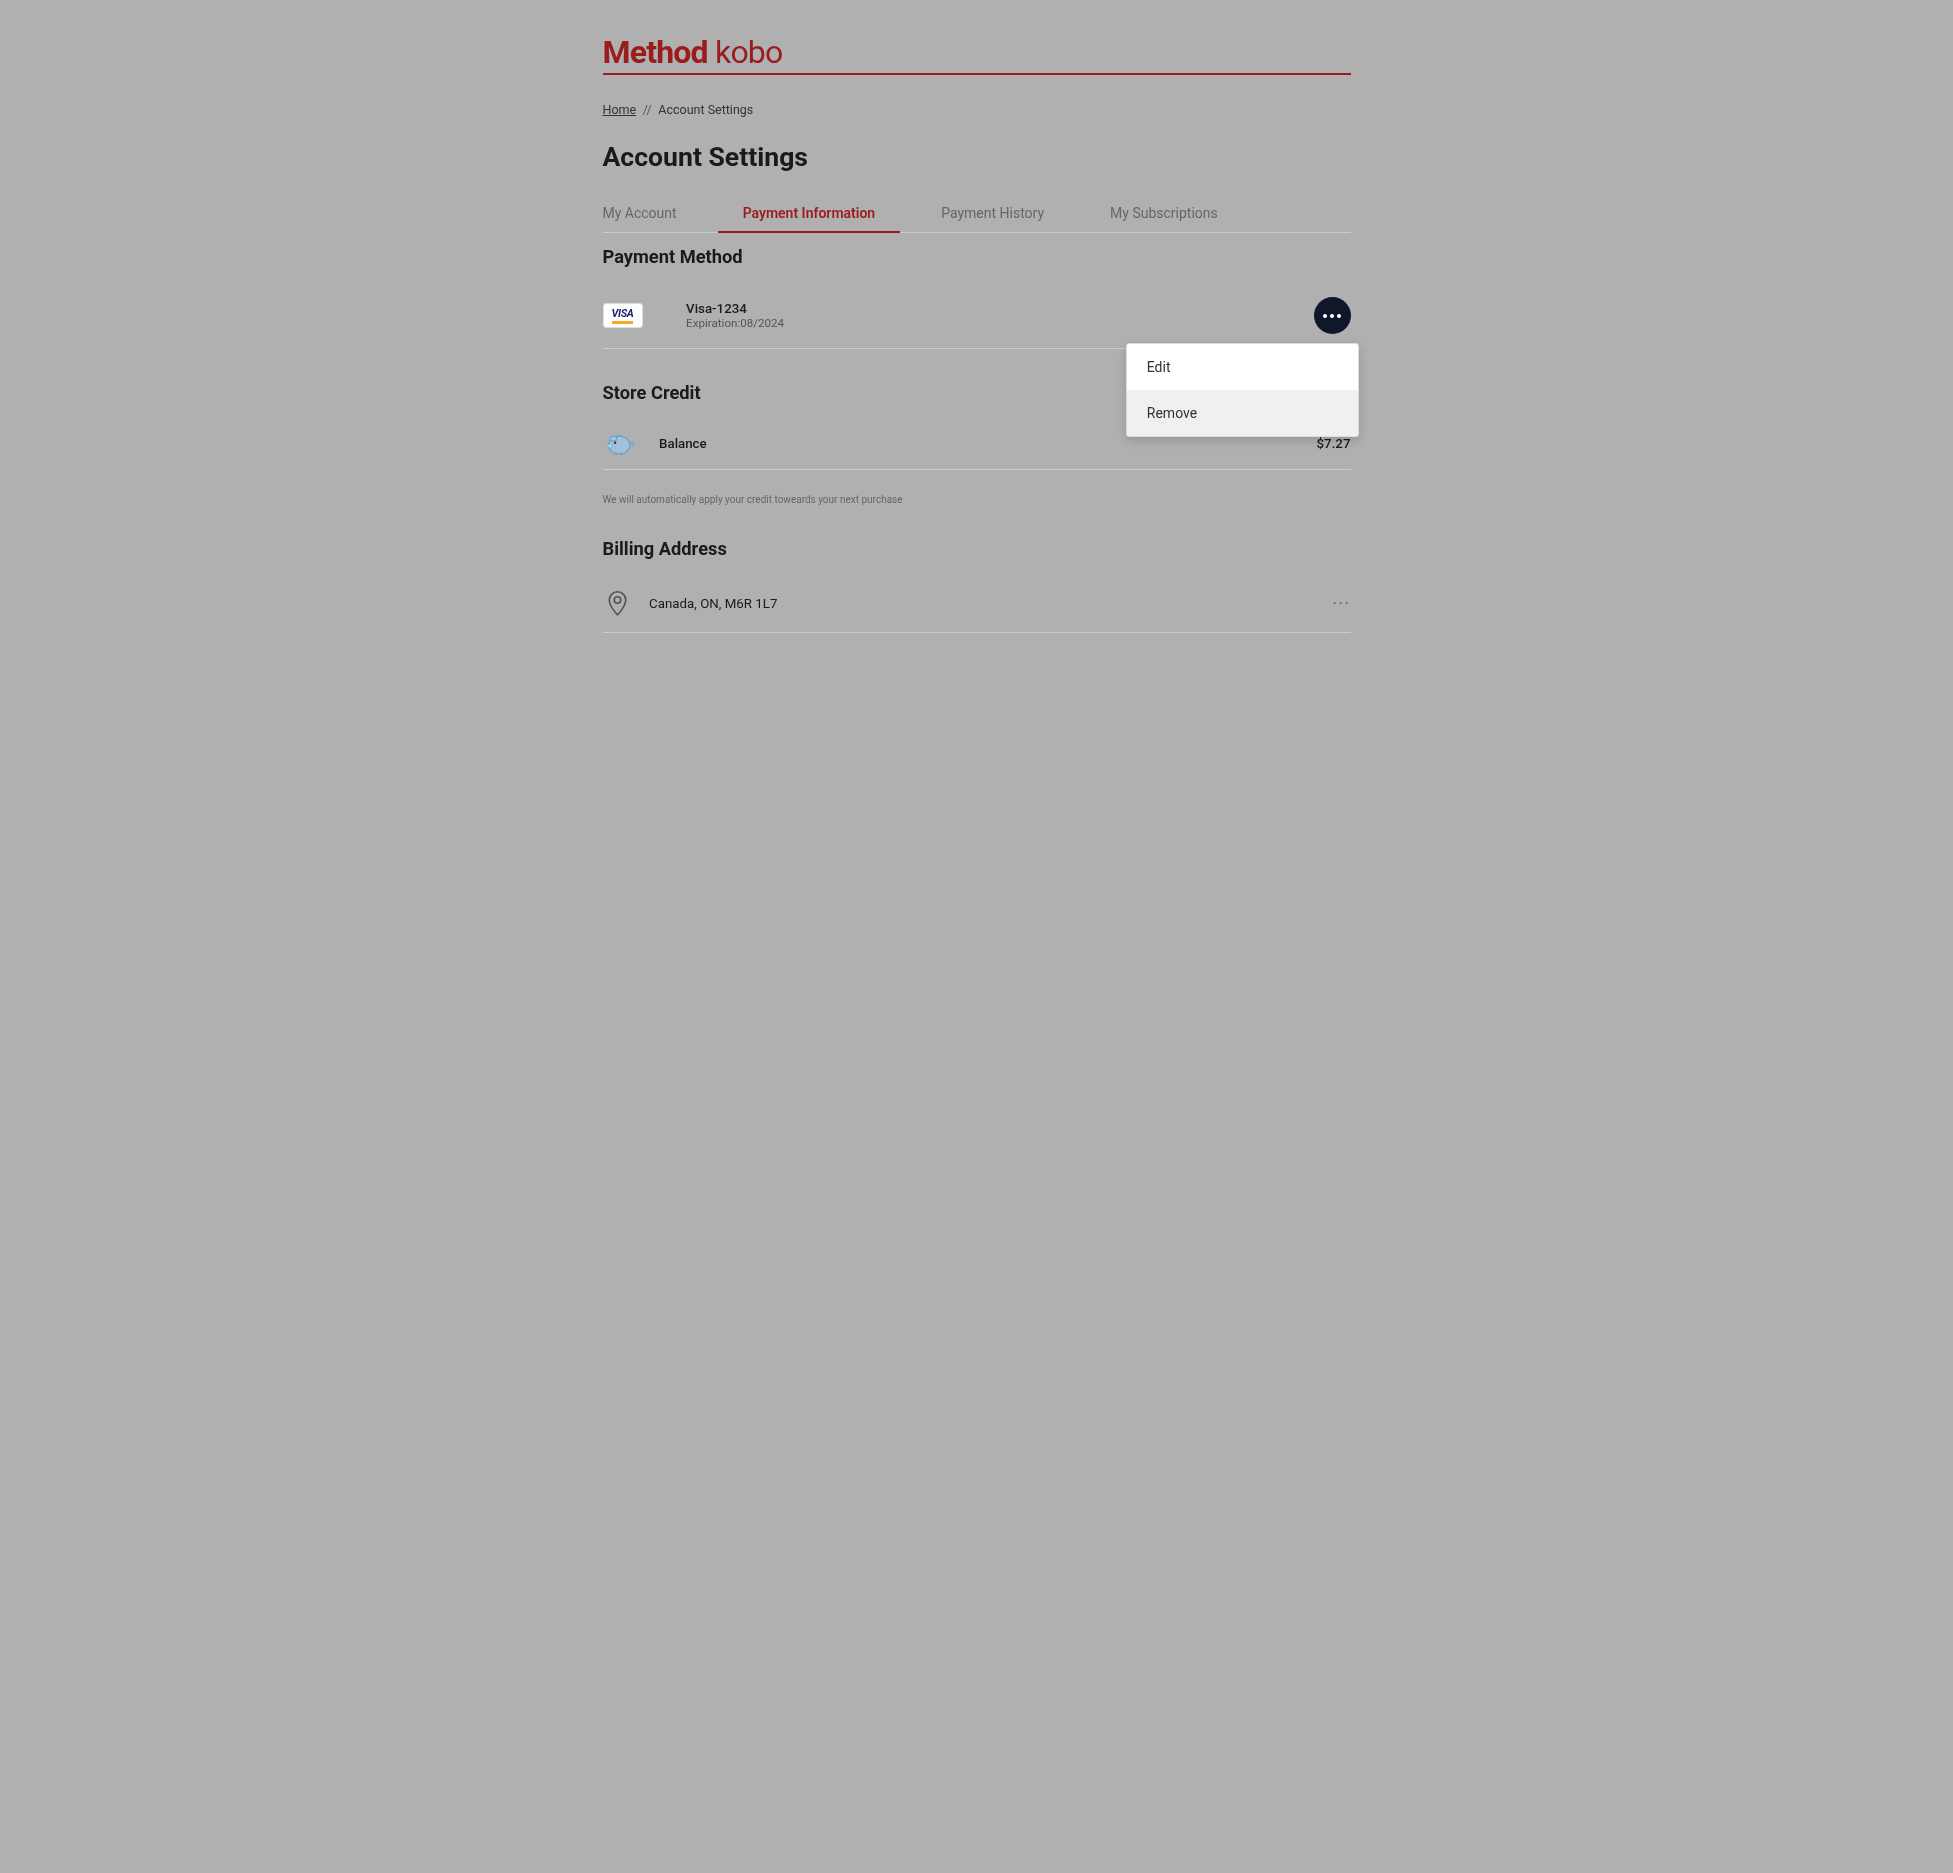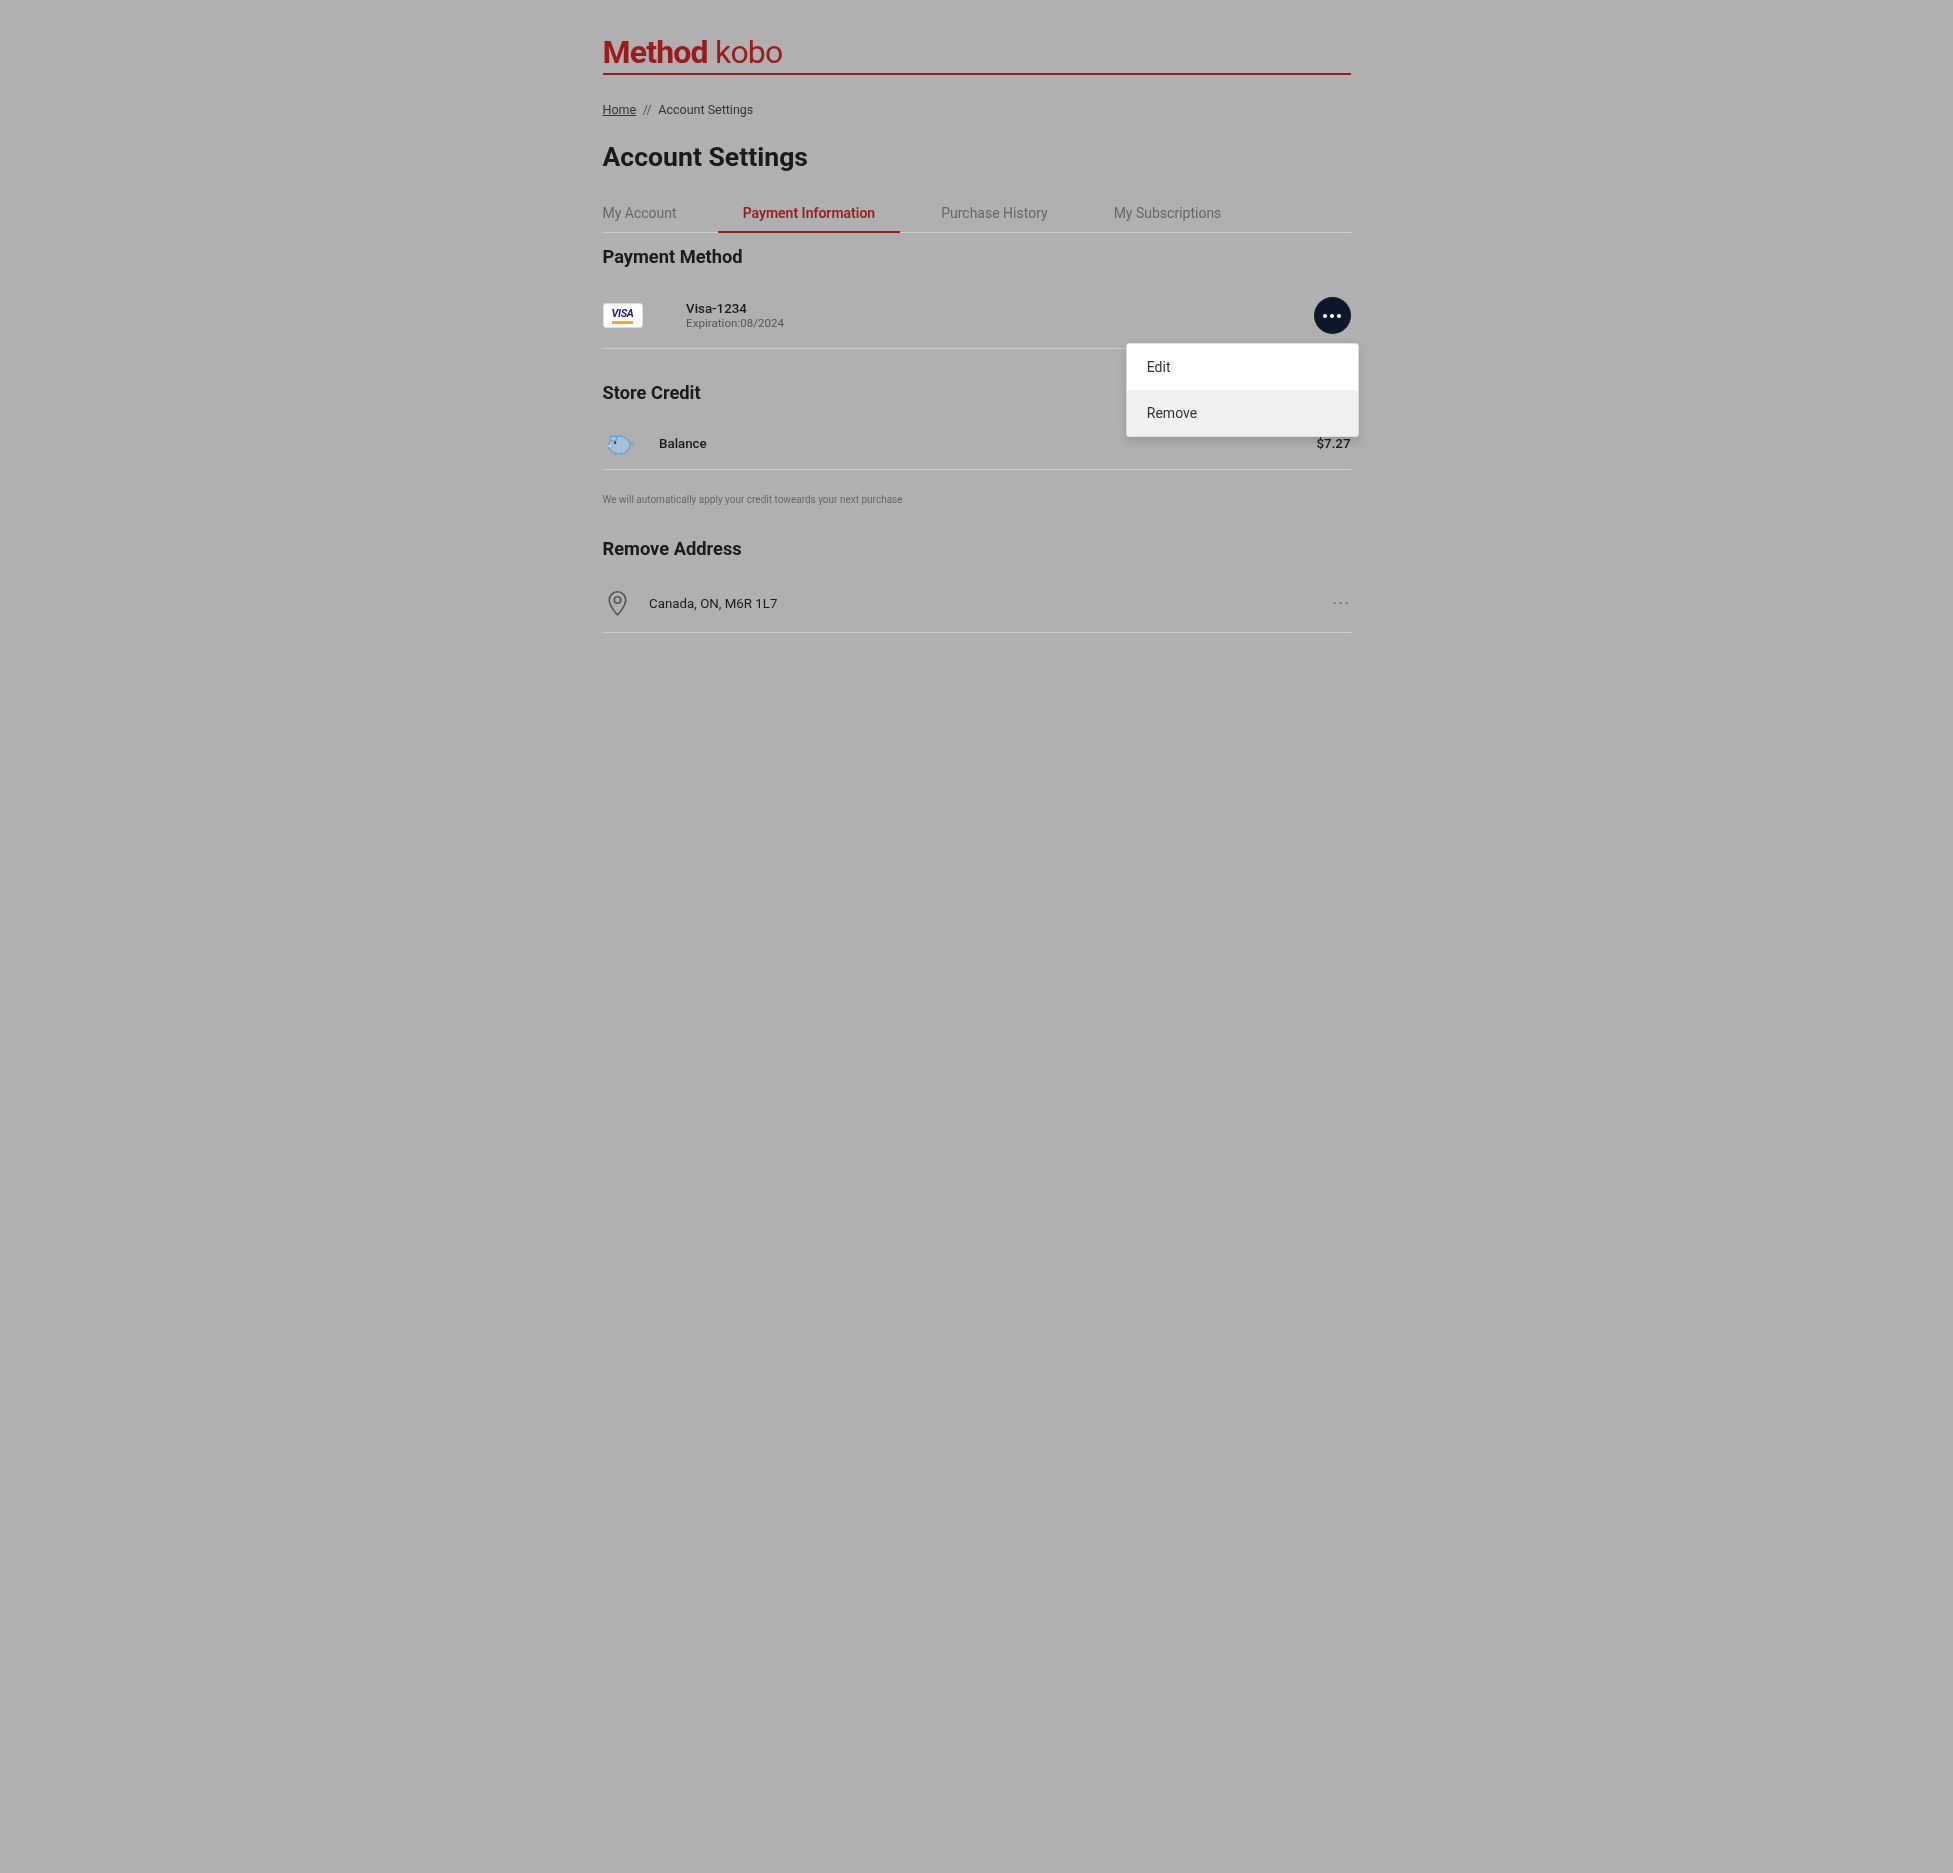--- a/index.html
+++ b/index.html
@@ -338,21 +338,21 @@
     <span class="breadcrumb-home">Home</span>
     <span class="breadcrumb-separator">//</span>
     <span class="breadcrumb-current">Account Settings</span>
   </div>
 
   <h1 class="page-title">Account Settings</h1>
 
   <div class="tabs">
     <div class="tab">My Account</div>
     <div class="tab active">Payment Information</div>
-    <div class="tab">Purchase History</div>
+    <div class="tab">Payment History</div>
     <div class="tab">My Subscriptions</div>
   </div>
 
   <div class="payment-section">
     <h2 class="section-header">Payment Method</h2>
 
     <div class="card-row">
 
       <div class="card-logo visa-logo">
         <div>
@@ -410,21 +410,21 @@
       </div>
 
       <div class="balance-label">Balance</div>
       <div class="balance-amount">$7.27</div>
     </div>
 
     <div class="credit-note">We will automatically apply your credit toweards your next purchase</div>
   </div>
 
   <div class="billing-section">
-    <h2 class="section-header">Remove Address</h2>
+    <h2 class="section-header">Billing Address</h2>
 
     <div class="address-row">
       <div class="location-icon">
         <svg width="23" height="26.6" viewBox="0 0 28 32">
           <path d="M14 2 C8 2 4 7 4 12 C4 20 14 30 14 30 C14 30 24 20 24 12 C24 7 20 2 14 2 Z" fill="none" stroke="#555" stroke-width="2"></path>
           <circle cx="14" cy="12" r="4" fill="none" stroke="#555" stroke-width="2"></circle>
         </svg>
       </div>
 
       <div class="address-text">Canada, ON, M6R 1L7</div>

